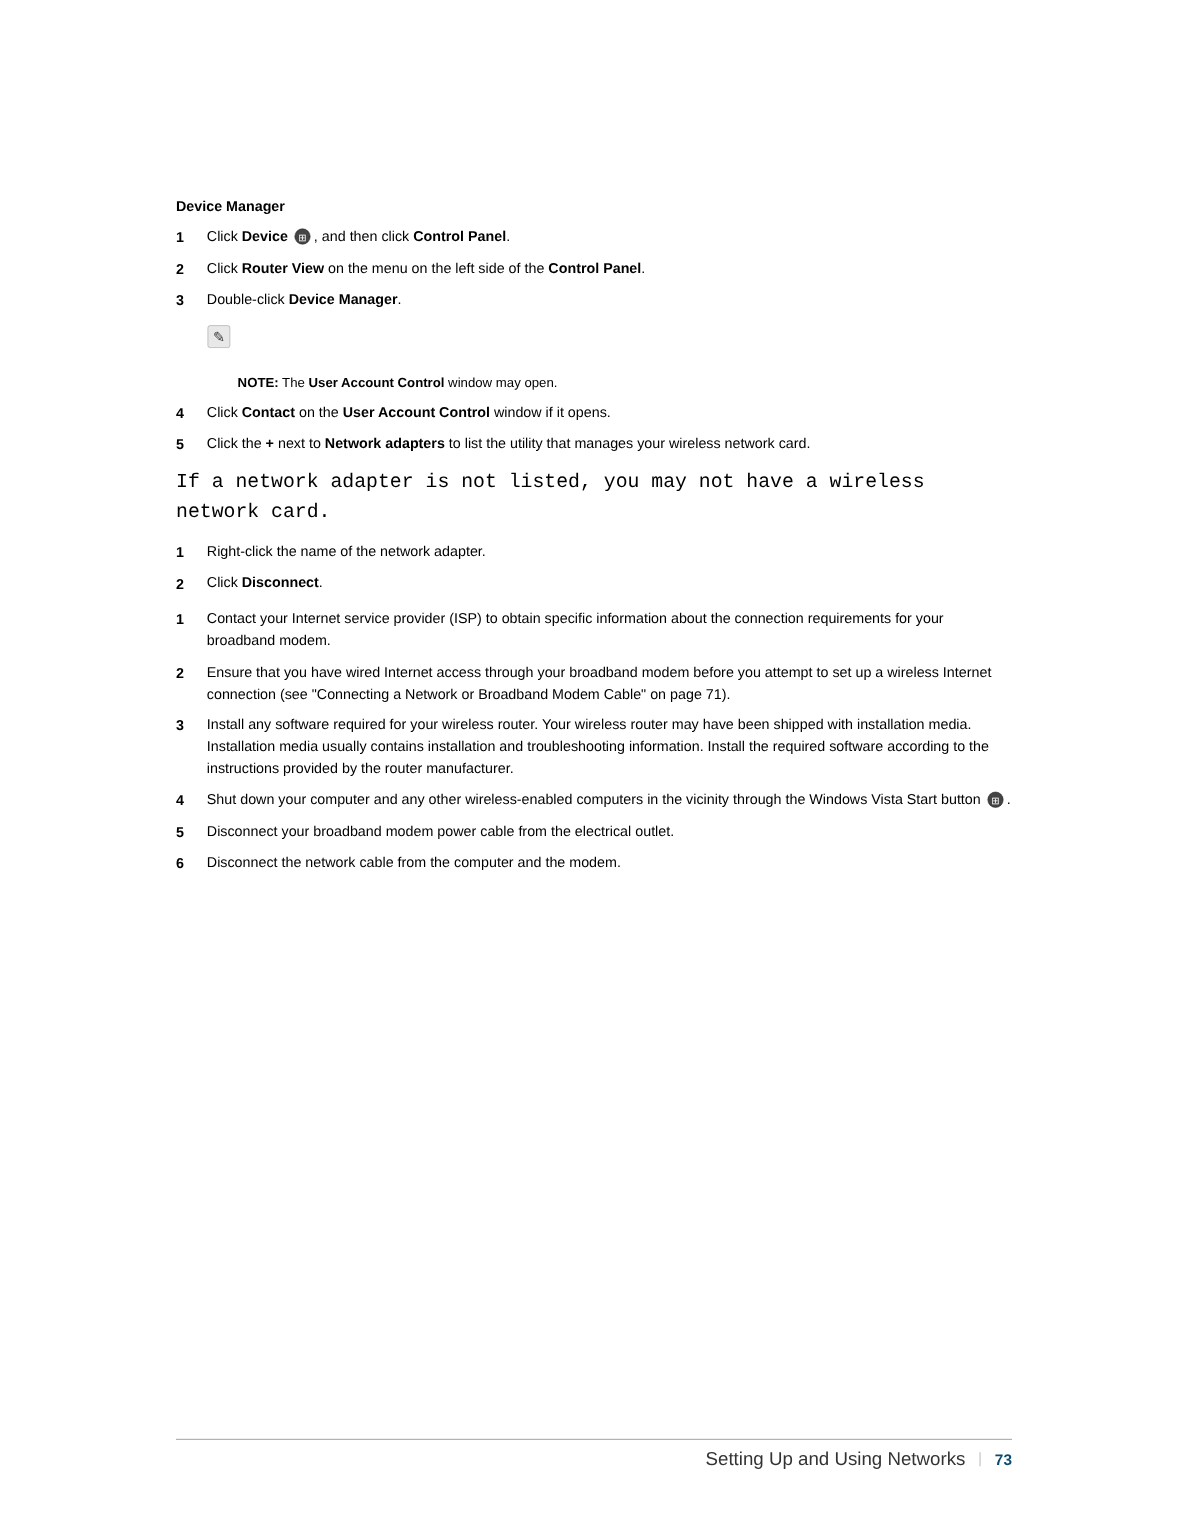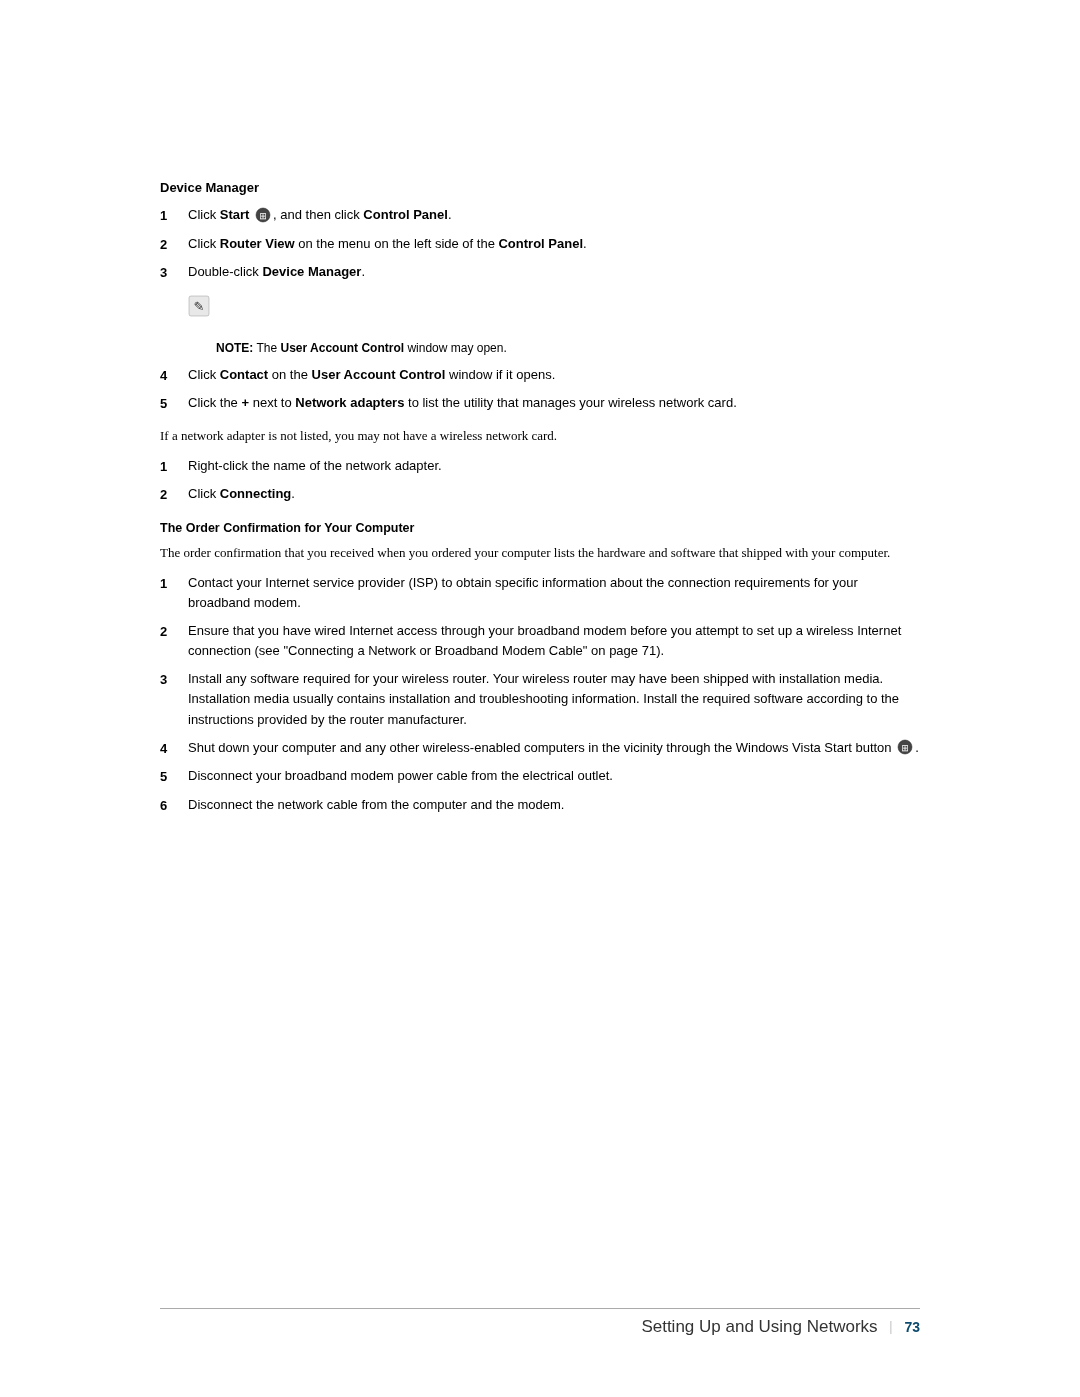--- a/index.html
+++ b/index.html
@@ -86,22 +86,22 @@
       font-size: 12px;
       line-height: 1.5;
       margin-top: 44px;
     }
 
     .note-text .note-label {
       font-weight: bold;
     }
 
     .paragraph {
-      font-family: Liberation Serif, serif;
-      font-size: 13px;
+      font-family: Liberation Mono, monospace;
+      font-size: 18px;
       line-height: 1.55;
       margin-bottom: 10px;
     }
 
     .main-section-title {
       font-family: Arial, Helvetica, sans-serif;
       font-size: 15px;
       font-weight: bold;
       font-style: italic;
       margin: 24px 0 14px 0;
@@ -162,21 +162,21 @@
 
 <div class="page">
 
   <div>
     <div class="section-heading">Device Manager</div>
 
     <ol class="numbered-list">
       <li>
         <span class="num">1</span>
         <span class="content">
-          Click <span class="bold">Start</span>
+          Click <span class="bold">Device</span>
           <svg class="windows-icon" viewBox="0 0 16 16" xmlns="http://www.w3.org/2000/svg">
             <circle cx="8" cy="8" r="7" fill="#444" stroke="#222" stroke-width="0.5"></circle>
             <text x="8" y="12" text-anchor="middle" font-size="9" fill="white" font-family="Arial">⊞</text>
           </svg>,
           and then click <span class="bold">Control Panel</span>.
         </span>
       </li>
       <li>
         <span class="num">2</span>
         <span class="content">
@@ -219,30 +219,26 @@
     <p class="paragraph">If a network adapter is not listed, you may not have a wireless network card.</p>
 
     <ol class="numbered-list">
       <li>
         <span class="num">1</span>
         <span class="content">Right-click the name of the network adapter.</span>
       </li>
       <li>
         <span class="num">2</span>
         <span class="content">
-          Click <span class="bold">Connecting</span>.
+          Click <span class="bold">Disconnect</span>.
         </span>
       </li>
     </ol>
   </div>
 
-  <div>
-    <div class="sub-heading">The Order Confirmation for Your Computer</div>
-    <p class="paragraph">The order confirmation that you received when you ordered your computer lists the hardware and software that shipped with your computer.</p>
-  </div>
 
   <div>
 
     <ol class="numbered-list">
       <li>
         <span class="num">1</span>
         <span class="content">Contact your Internet service provider (ISP) to obtain specific information about the connection requirements for your broadband modem.</span>
       </li>
       <li>
         <span class="num">2</span>

